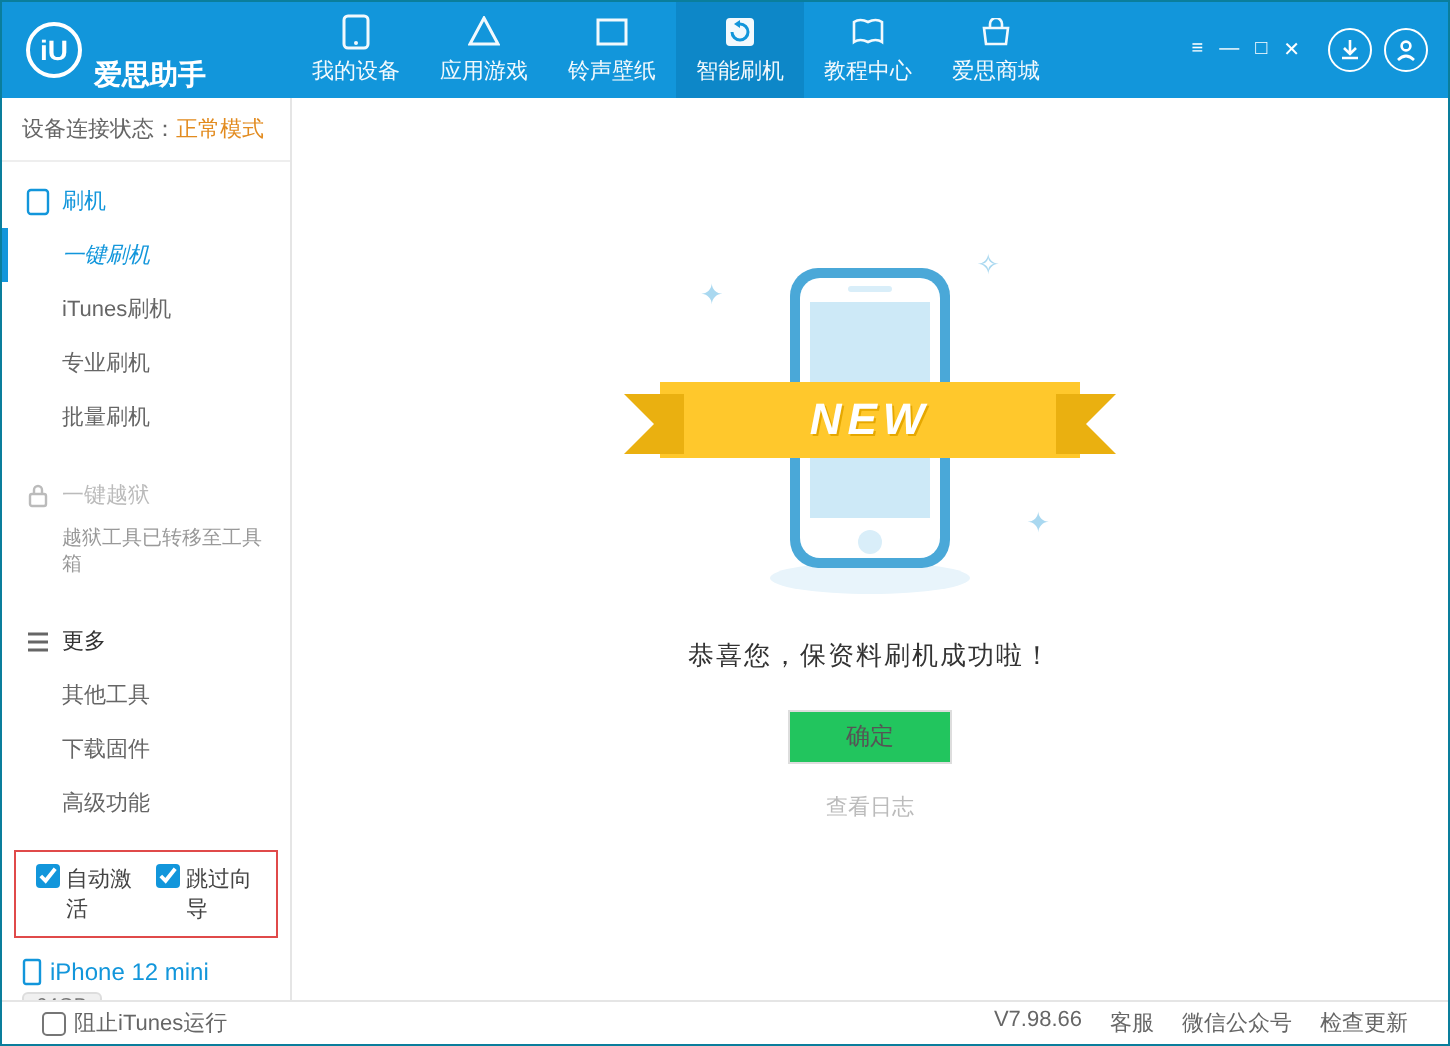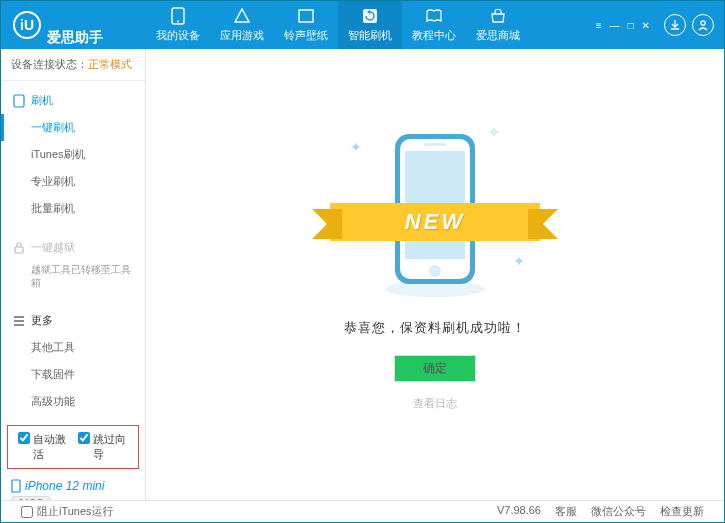--- a/index.html
+++ b/index.html
@@ -19,40 +19,40 @@
 .title-right .win-btns { display: flex; gap: 8px; font-size: 10px; margin-right: 8px; }
 .title-right .circle-btn { width: 22px; height: 22px; border: 1.5px solid #fff; border-radius: 50%; display: flex; align-items: center; justify-content: center; cursor: pointer; }
 .body-area { display: flex; height: calc(100% - 48px - 22px); }
 .sidebar { width: 145px; border-right: 1px solid #e5e5e5; display: flex; flex-direction: column; font-size: 11px; color: #555; overflow: hidden; }
 .conn-status { padding: 8px 10px; font-size: 11px; color: #666; border-bottom: 1px solid #eee; }
 .conn-status .normal { color: #e28b1f; }
 .side-section { padding: 6px 0; }
 .side-header { display: flex; align-items: center; padding: 6px 12px; color: #333; gap: 6px; }
 .side-header.active-blue { color: #1296db; }
 .side-item { padding: 6px 12px 6px 30px; cursor: pointer; color: #666; position: relative; }
-.side-item.active { color: #1296db; }
+.side-item.active { color: #1296db; font-style: italic; }
 .side-item.active::before { content: ""; position: absolute; left: 0; top: 0; bottom: 0; width: 3px; background: #1296db; }
 .side-note { font-size: 10px; color: #999; padding: 2px 12px 6px 30px; line-height: 1.3; }
 .checkbox-row { display: flex; gap: 10px; padding: 6px 10px; border: 1px solid #e04a4a; margin: 4px 6px; }
 .checkbox-row label { display: flex; align-items: flex-start; gap: 3px; color: #444; cursor: pointer; }
 .checkbox-row input { accent-color: #1296db; width: 12px; height: 12px; }
 .device-block { padding: 6px 10px; }
-.device-name { color: #1296db; font-size: 12px; display: flex; align-items: center; gap: 4px; font-style: italic; }
+.device-name { color: #1296db; font-size: 12px; display: flex; align-items: center; gap: 4px; }
 .device-badge { display: inline-block; background: #f0f0f0; border: 1px solid #ddd; border-radius: 3px; padding: 1px 6px; font-size: 10px; color: #777; margin-top: 3px; }
 .main { flex: 1; position: relative; display: flex; flex-direction: column; align-items: center; justify-content: center; }
 .illus { width: 190px; height: 180px; position: relative; margin-top: -20px; }
 .success-text { font-size: 13px; color: #333; margin-top: 20px; letter-spacing: 1px; }
 .ok-btn { margin-top: 18px; padding: 4px 28px; border: 1px solid #ddd; background: #22c55e; font-size: 12px; color: #555; cursor: pointer; }
 .log-link { margin-top: 14px; font-size: 11px; color: #bbb; cursor: pointer; }
 .statusbar { height: 22px; border-top: 1px solid #e5e5e5; display: flex; align-items: center; font-size: 11px; color: #666; padding: 0 20px; }
 .statusbar .sb-left { display: flex; align-items: center; gap: 4px; }
 .statusbar .sb-right { margin-left: auto; display: flex; gap: 14px; }
 .sb-right span { cursor: pointer; }
 .phone-svg { position: absolute; left: 50%; top: 10px; transform: translateX(-50%); }
-.ribbon { position: absolute; top: 84px; left: -10px; right: -10px; }
+.ribbon { position: absolute; top: 72px; left: -10px; right: -10px; }
 .ribbon-body { background: #ffc82c; height: 38px; display: flex; align-items: center; justify-content: center; font-weight: 900; font-size: 22px; color: #fff; letter-spacing: 3px; font-style: italic; text-shadow: 1px 1px 0 #e6a800; position: relative; }
 .ribbon-body::before, .ribbon-body::after { content: ""; position: absolute; top: 6px; width: 0; height: 0; border: 15px solid #eab010; }
 .ribbon-body::before { left: -18px; border-left-color: transparent; }
 .ribbon-body::after { right: -18px; border-right-color: transparent; }
 .sparkle { position: absolute; color: #a9d8f0; font-size: 14px; }
 </style>
 </head>
 <body>
 
 <div class="titlebar">

